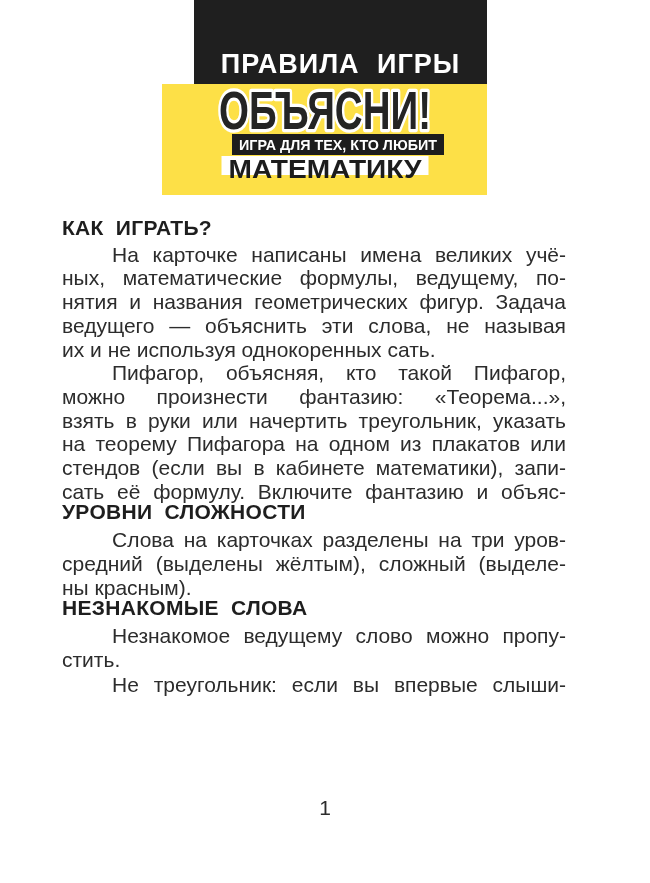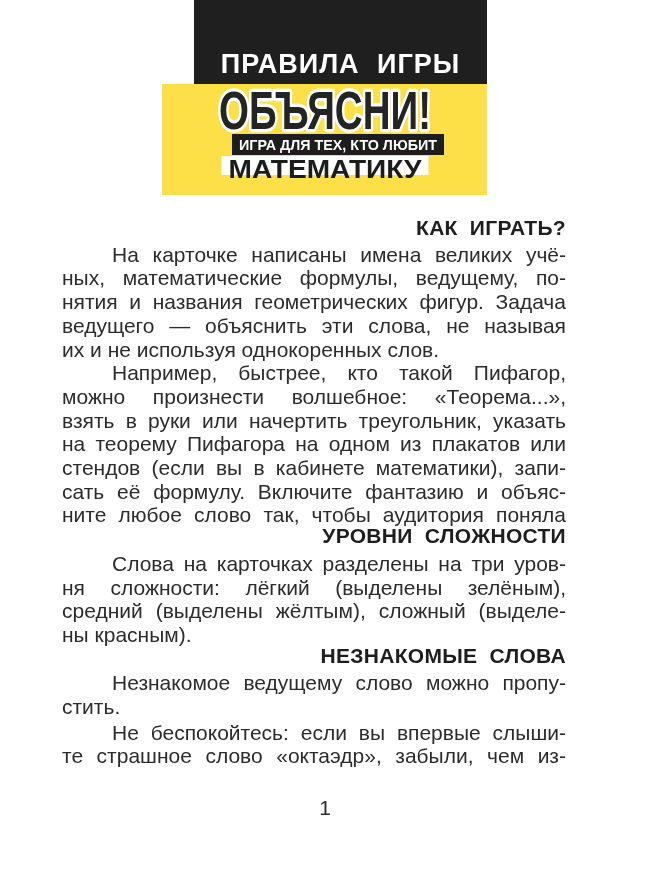--- a/index.html
+++ b/index.html
@@ -79,21 +79,21 @@
     position: absolute;
     left: 62px;
     top: 208px;
     width: 504px;
     font-size: 21px;
     line-height: 23.7px;
   }
   .sec-h {
     font-weight: bold;
     font-size: 21px;
-    text-align: right;
+    text-align: left;
     word-spacing: 6px;
     letter-spacing: 0.3px;
     margin: -3px 0 4px 0;
     color: #1e1e1e;
   }
   .sec-h.first { margin: 8px 0 3px 0; }
   .para { margin: 0; }
   .para.gap { margin-top: 2px; }
   .ln {
     text-align: justify;
@@ -139,50 +139,47 @@
 
 <div class="content">
 
   <div>
     <div class="sec-h first">КАК ИГРАТЬ?</div>
     <div class="para">
       <div class="ln ind">На карточке написаны имена великих учё-</div>
       <div class="ln">ных, математические формулы, ведущему, по-</div>
       <div class="ln">нятия и названия геометрических фигур. Задача</div>
       <div class="ln">ведущего — объяснить эти слова, не называя</div>
-      <div class="ln end">их и не используя однокоренных слов.</div>
+      <div class="ln end">их и не используя однокоренных сать.</div>
     </div>
     <div class="para">
-      <div class="ln ind">Например, быстрее, кто такой Пифагор,</div>
-      <div class="ln">можно произнести волшебное: «Теорема...»,</div>
+      <div class="ln ind">Пифагор, объясняя, кто такой Пифагор,</div>
+      <div class="ln">можно произнести фантазию: «Теорема...»,</div>
       <div class="ln">взять в руки или начертить треугольник, указать</div>
       <div class="ln">на теорему Пифагора на одном из плакатов или</div>
       <div class="ln">стендов (если вы в кабинете математики), запи-</div>
       <div class="ln">сать её формулу. Включите фантазию и объяс-</div>
-      <div class="ln">ните любое слово так, чтобы аудитория поняла</div>
     </div>
   </div>
 
   <div>
     <div class="sec-h">УРОВНИ СЛОЖНОСТИ</div>
     <div class="para">
       <div class="ln ind">Слова на карточках разделены на три уров-</div>
-      <div class="ln">ня сложности: лёгкий (выделены зелёным),</div>
       <div class="ln">средний (выделены жёлтым), сложный (выделе-</div>
       <div class="ln end">ны красным).</div>
     </div>
   </div>
 
   <div>
     <div class="sec-h">НЕЗНАКОМЫЕ СЛОВА</div>
     <div class="para">
       <div class="ln ind">Незнакомое ведущему слово можно пропу-</div>
       <div class="ln end">стить.</div>
     </div>
     <div class="para gap">
-      <div class="ln ind">Не беспокойтесь: если вы впервые слыши-</div>
-      <div class="ln">те страшное слово «октаэдр», забыли, чем из-</div>
+      <div class="ln ind">Не треугольник: если вы впервые слыши-</div>
     </div>
   </div>
 
 </div>
 
 <div class="page-num">1</div>
 
 </body></html>

